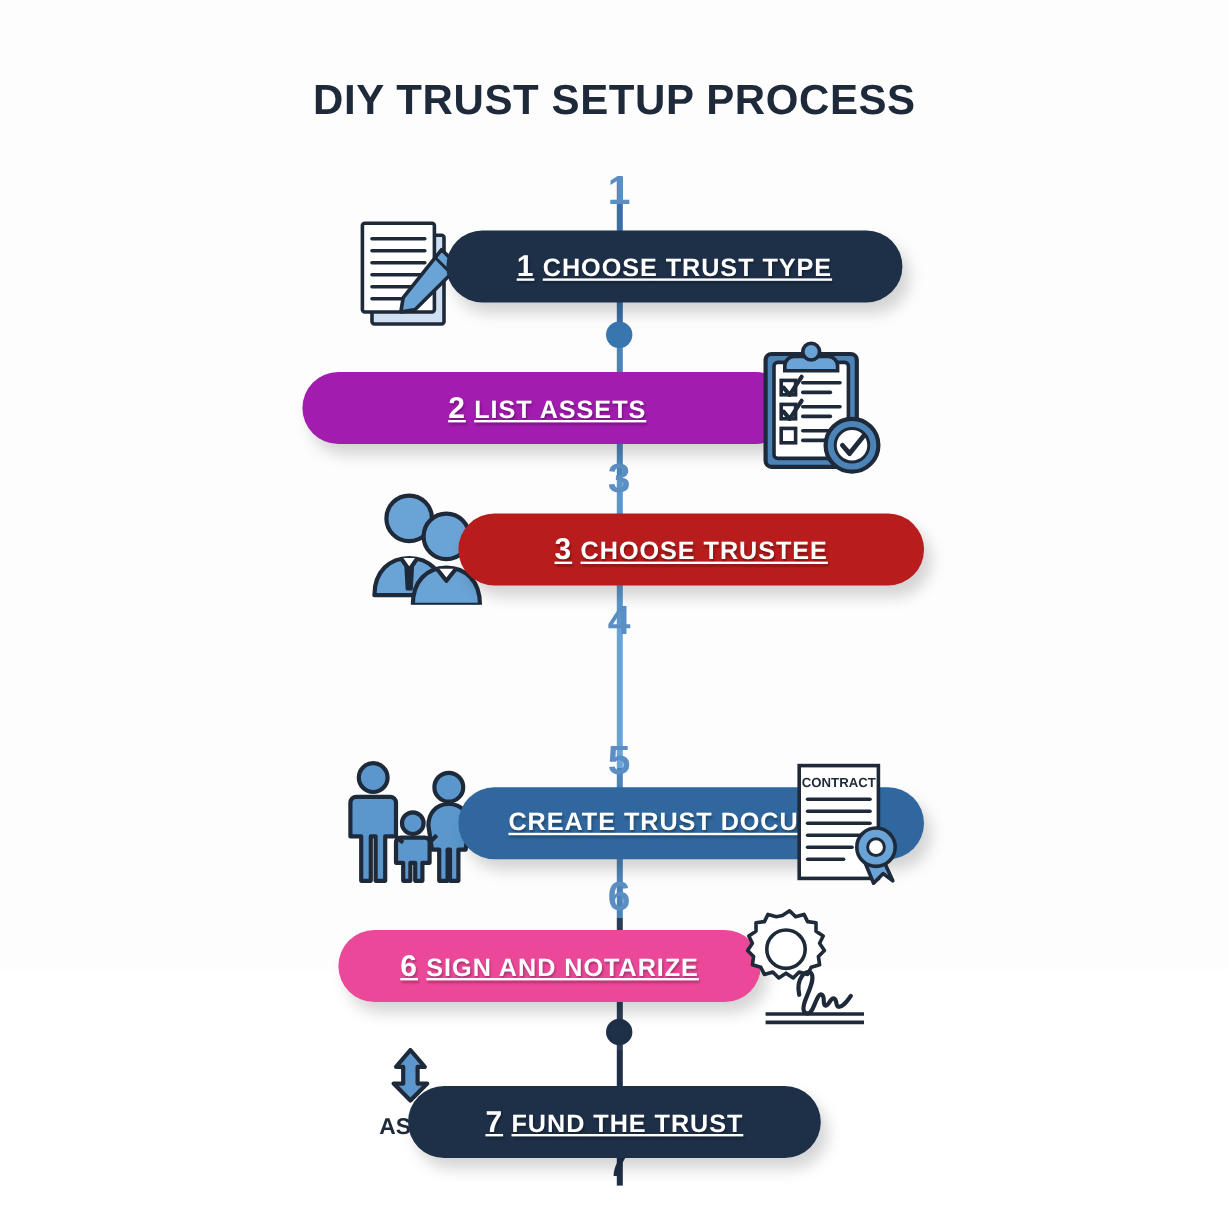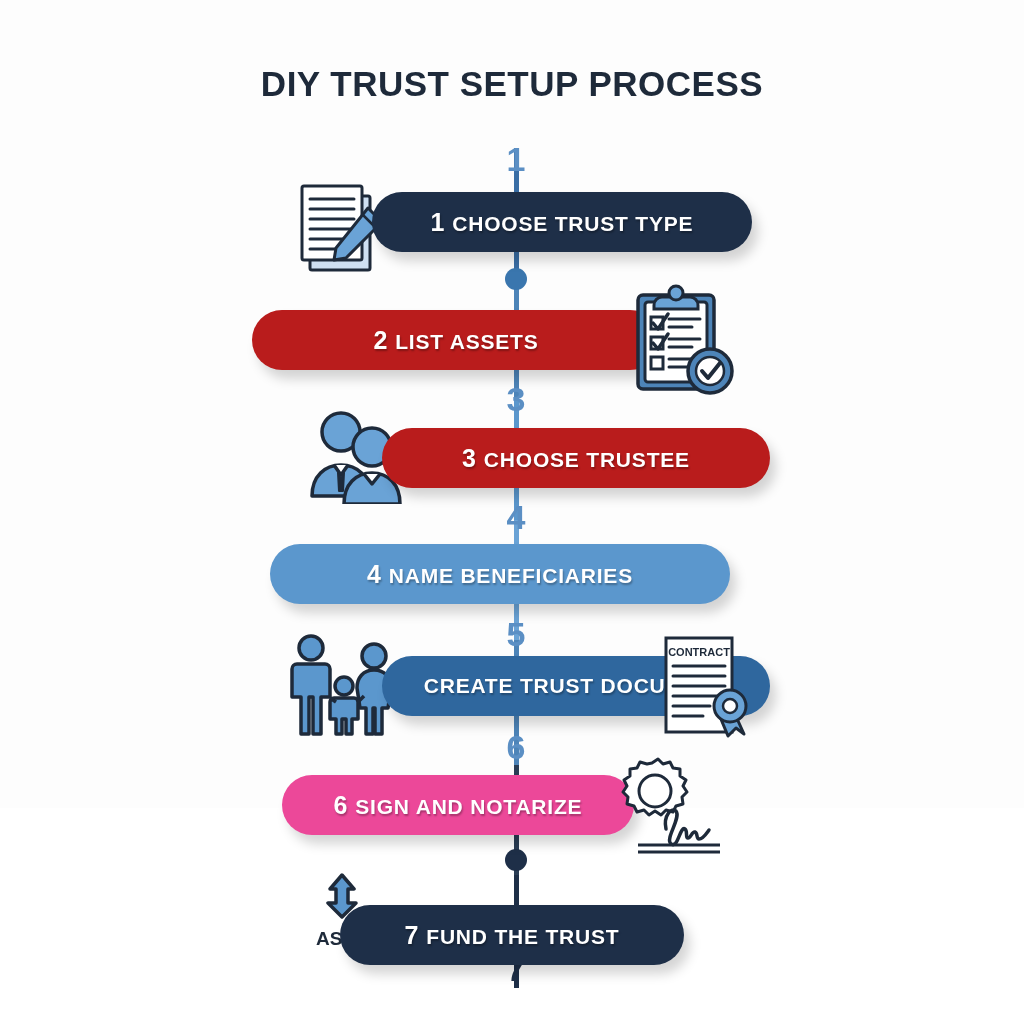--- a/index.html
+++ b/index.html
@@ -40,20 +40,21 @@
     display:flex;align-items:center;
   }
   .pill-label{
     width:100%;text-align:center;
     color:#ffffff;
     font-size:21px;font-weight:bold;
     letter-spacing:0.8px;
     text-shadow:1px 2px 2px rgba(0,0,0,0.30);
     font-family:"Liberation Sans", sans-serif;
     white-space:nowrap;
+    text-decoration:underline;
   }
   .pill-label .num{font-size:25px;font-weight:bold;margin-right:7px;}
 
   .icon-box{position:absolute;text-align:right;}
 </style>
 </head>
 <body>
 
 <div id="canvas">
 
@@ -98,21 +99,21 @@
           <line x1="66" y1="34" x2="80" y2="48" stroke="#1e2a3a" stroke-width="2.5"></line>
         </g>
       </svg>
     </div>
     <div class="pill" style="left:372px;top:0;width:380px;background:#1e2f48;">
       <div class="pill-label"><span class="num">1</span>CHOOSE TRUST TYPE</div>
     </div>
   </div>
 
   <div class="row" style="top:310px;">
-    <div class="pill" style="left:252px;top:0;width:408px;background:#b91c1c;">
+    <div class="pill" style="left:252px;top:0;width:408px;background:#a21caf;">
       <div class="pill-label"><span class="num">2</span>LIST ASSETS</div>
     </div>
 
     <div class="icon-box" style="left:628px;top:-27px;width:110px;height:115px;">
       <svg width="110" height="115" viewBox="0 0 110 115">
         <rect x="10" y="12" width="76" height="94" rx="5" fill="#4d84b8" stroke="#1e2a3a" stroke-width="3.5"></rect>
         <rect x="17" y="19" width="62" height="80" rx="3" fill="#ffffff" stroke="#1e2a3a" stroke-width="3"></rect>
         <path d="M34 14 h28 a8 8 0 0 1 8 8 v4 h-44 v-4 a8 8 0 0 1 8 -8 z" fill="#6aa3d6" stroke="#1e2a3a" stroke-width="3"></path>
         <circle cx="48" cy="10" r="7" fill="#6aa3d6" stroke="#1e2a3a" stroke-width="3"></circle>
         <g stroke="#1e2a3a" stroke-width="3" fill="none">
@@ -151,25 +152,20 @@
           <path d="M38 94 c0-20 12-31 28-31 s28 11 28 31 z" fill="#6aa3d6"></path>
           <path d="M58 64 l8 10 l8-10" fill="#ffffff"></path>
         </g>
       </svg>
     </div>
     <div class="pill" style="left:382px;top:0;width:388px;background:#b91c1c;">
       <div class="pill-label"><span class="num">3</span>CHOOSE TRUSTEE</div>
     </div>
   </div>
 
-  <div class="row" style="top:544px;">
-    <div class="pill" style="left:270px;top:0;width:460px;background:#5b97cd;">
-      <div class="pill-label"><span class="num">4</span>NAME BENEFICIARIES</div>
-    </div>
-  </div>
 
   <div class="row" style="top:656px;">
 
     <div class="icon-box" style="left:286px;top:-22px;width:110px;height:104px;">
       <svg width="110" height="104" viewBox="0 0 110 104">
         <g stroke="#1e2a3a" stroke-width="3.5" fill="#5b97cd" stroke-linejoin="round">
           <circle cx="25" cy="14" r="12"></circle>
           <path d="M11 30 h28 a5 5 0 0 1 5 5 v28 h-9 v37 h-8 v-37 h-4 v37 h-8 v-37 h-9 v-28 a5 5 0 0 1 5 -5 z"></path>
           <circle cx="58" cy="52" r="9"></circle>
           <path d="M48 64 h20 a4 4 0 0 1 4 4 v17 h-6 v15 h-6 v-15 h-4 v15 h-6 v-15 h-6 v-17 a4 4 0 0 1 4 -4 z"></path>

